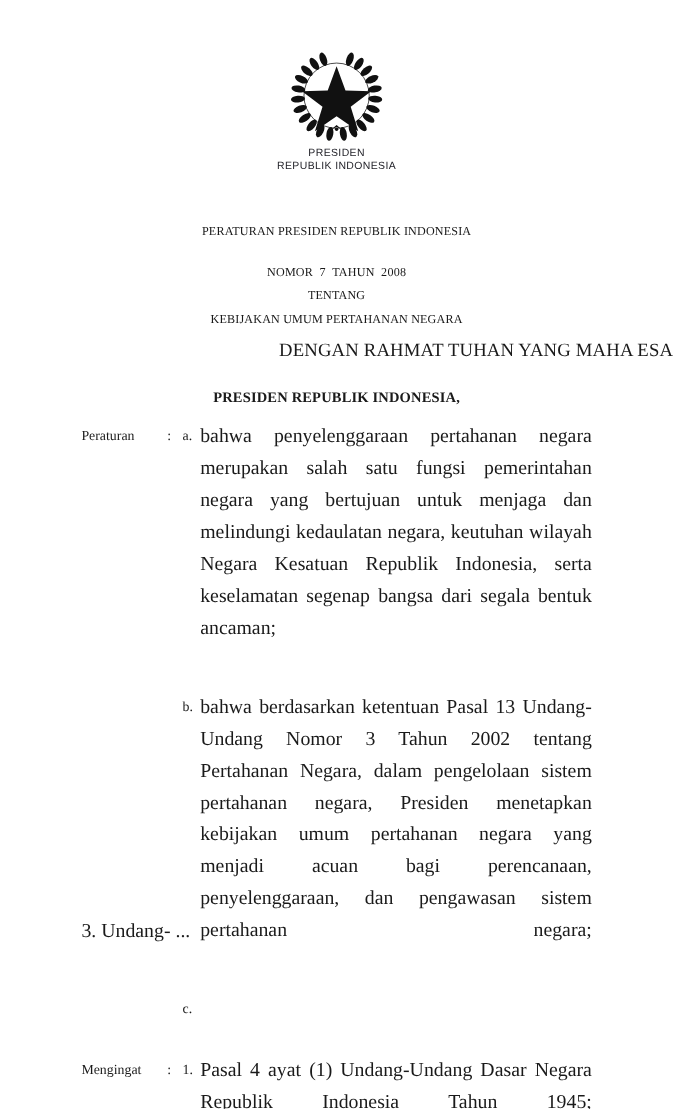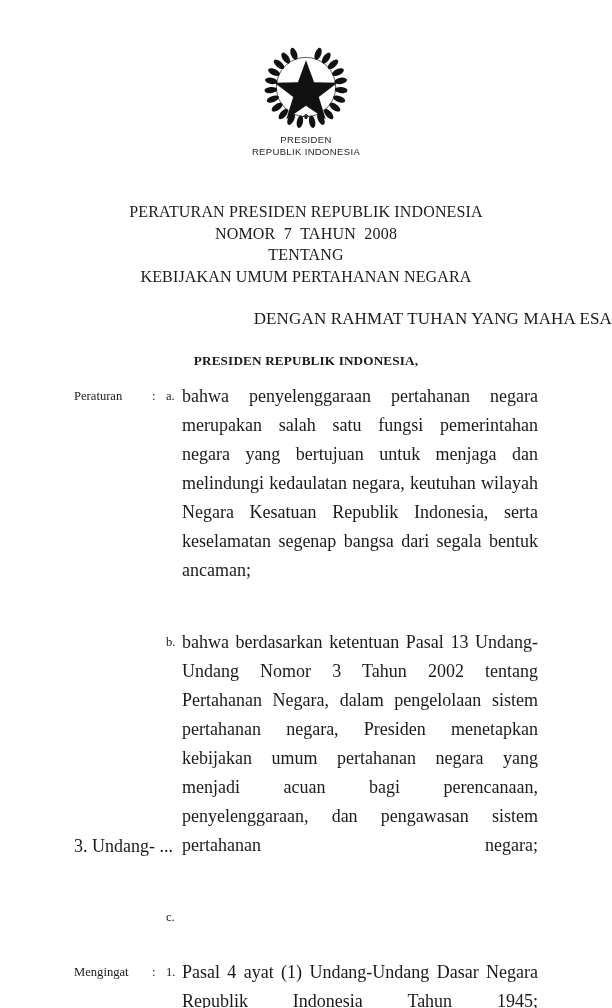--- a/index.html
+++ b/index.html
@@ -48,27 +48,28 @@
 
   
   .title-block {
     position: absolute;
     top: 201px;
     left: 0;
     right: 0;
     text-align: center;
   }
   .title-line {
-    font-size: 16px;
+    font-size: 11px;
     line-height: 21.5px;
     letter-spacing: 0.15px;
     white-space: pre;
   }
   .title-line.nomor {
     letter-spacing: 0.2px;
+    margin-top: 15px;
   }
 
   .invocation {
     position: absolute;
     top: 308px;
     left: 0;
     right: 0;
     text-align: right;
     font-size: 17px;
     line-height: 21.5px;

